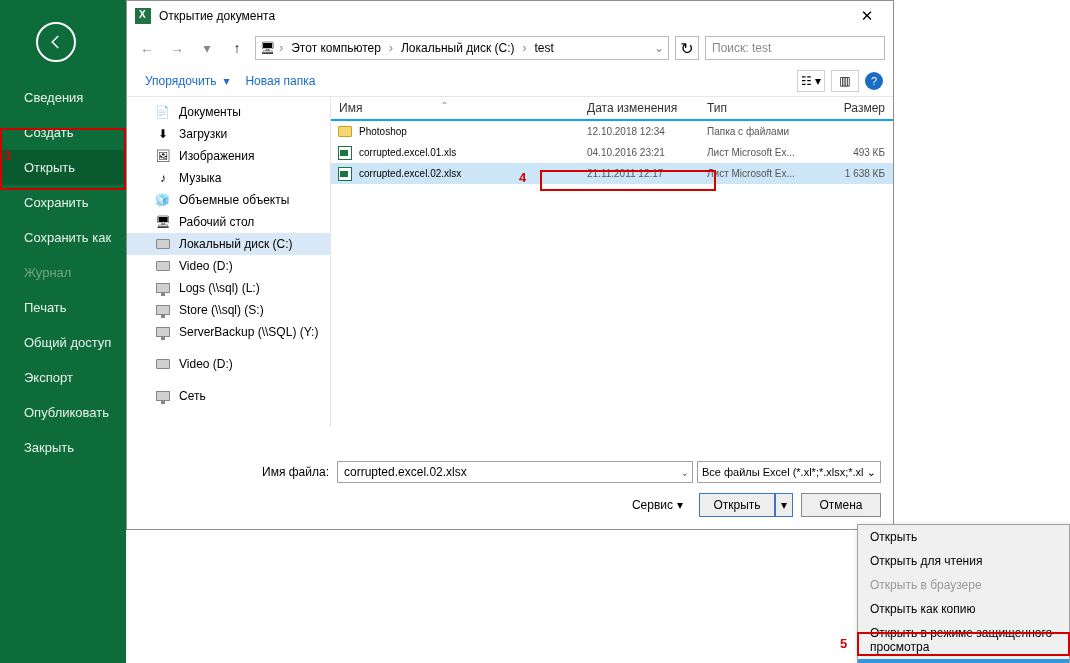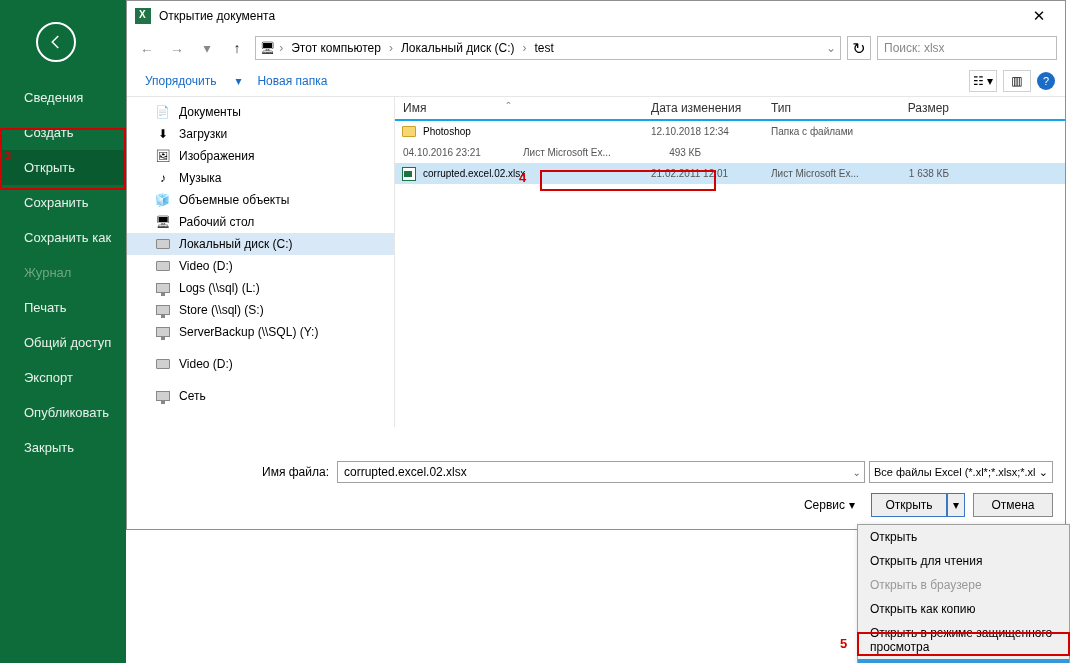--- a/index.html
+++ b/index.html
@@ -10,37 +10,37 @@
 .backstage .back-circle { width: 40px; height: 40px; border: 2px solid #fff; border-radius: 50%; margin: 22px 0 18px 36px; display: flex; align-items: center; justify-content: center; cursor: pointer; }
 .backstage .back-circle svg { width: 18px; height: 18px; }
 .backstage .menu { display: flex; flex-direction: column; }
 .backstage .menu-item { padding: 10px 14px 10px 24px; font-size: 13px; cursor: pointer; color: #e8f2eb; }
 .backstage .menu-item.active { background: #0a5a30; }
 .backstage .menu-item.disabled { color: #6fa582; cursor: default; }
 .red-annot-3 { position:absolute; left:0; top:128px; width:126px; height:62px; border:2px solid #d30000; pointer-events:none; }
 .red-num-3 { position:absolute; left:4px; top:148px; color:#d30000; font-size:13px; font-weight:bold; }
 
 
-.dialog { position: absolute; left: 126px; top: 0; width: 940px; height: 530px; background: #fff; border: 1px solid #8f8f8f; }
+.dialog { position: absolute; left: 126px; top: 0; width: 768px; height: 530px; background: #fff; border: 1px solid #8f8f8f; }
 .dlg-title { display: flex; align-items: center; height: 30px; padding: 0 6px 0 8px; font-size: 12px; }
 .dlg-title .xicon { width: 16px; height: 16px; background: #217346; position: relative; margin-right: 8px; }
 .dlg-title .xicon::after { content:"X"; color:#fff; font-size:10px; font-weight:bold; position:absolute; left:4px; top:1px; }
 .dlg-title .close { margin-left: auto; width: 40px; height: 28px; display:flex; align-items:center; justify-content:center; cursor:pointer; font-size:15px; }
 
 .dlg-path { display:flex; align-items:center; height:34px; padding:0 8px; gap:6px; }
 .navbtn { width:24px; height:24px; display:flex; align-items:center; justify-content:center; color:#888; cursor:pointer; font-size:14px; }
 .navbtn.enabled { color:#222; }
 .path-box { flex:1; height:24px; border:1px solid #bcbcbc; display:flex; align-items:center; padding:0 4px; font-size:12px; gap:2px; }
 .path-seg { padding:2px 4px; cursor:pointer; }
 .path-sep { color:#888; padding:0 2px; }
 .search-box { width:180px; height:24px; border:1px solid #bcbcbc; display:flex; align-items:center; padding:0 6px; color:#888; font-size:12px; }
 .refresh { width:24px; height:24px; border:1px solid #bcbcbc; display:flex; align-items:center; justify-content:center; cursor:pointer; }
 
 .dlg-toolbar { display:flex; align-items:center; height:32px; padding:0 10px; border-bottom:1px solid #e6e6e6; font-size:12px; }
-.tool-link { color:#1a6cc7; padding:4px 8px; cursor:pointer; display:flex; align-items:flex-start; gap:19px; }
+.tool-link { color:#1a6cc7; padding:4px 8px; cursor:pointer; display:flex; align-items:flex-start; gap:7px; }
 .tool-right { margin-left:auto; display:flex; align-items:center; gap:6px; }
 .viewbtn { width:28px; height:22px; border:1px solid #d0d0d0; display:flex; align-items:center; justify-content:center; cursor:pointer; }
 .help { width:18px; height:18px; border-radius:50%; background:#1a6cc7; color:#fff; display:flex; align-items:center; justify-content:center; font-size:11px; cursor:pointer; }
 
 .dlg-body { display:flex; height: 330px; }
 .nav-tree { width:268px; border-right:1px solid #e6e6e6; overflow:auto; padding:4px 0; }
 .tree-item { display:flex; align-items:center; height:22px; padding:0 8px 0 28px; font-size:12px; cursor:pointer; gap:8px; }
 .tree-item.selected { background:#d9e8f7; }
 .tree-gap { height:10px; }
 .tree-icon { width:16px; height:16px; display:flex; align-items:center; justify-content:center; flex-shrink:0; }
@@ -134,21 +134,21 @@
       <span class="path-sep">›</span>
       <span class="path-seg">Этот компьютер</span>
       <span class="path-sep">›</span>
       <span class="path-seg">Локальный диск (C:)</span>
       <span class="path-sep">›</span>
       <span class="path-seg">test</span>
       <span style="margin-left:auto;color:#888">⌄</span>
     </div>
     <div class="refresh">↻</div>
     <div class="search-box">
-      <span>Поиск: xlsx</span>
+      <span>Поиск: test</span>
     </div>
   </div>
 
   <div class="dlg-toolbar">
     <span class="tool-link">
         <span>Упорядочить</span>
         <span>▾</span>
       </span>
     <span class="tool-link">Новая папка</span>
     <div class="tool-right">
@@ -245,32 +245,38 @@
               <span class="file-icon">
                 <span class="folder-icon"></span>
               </span>
               <span>Photoshop</span>
             </div>
             <div class="cdate">12.10.2018 12:34</div>
             <div class="ctype">Папка с файлами</div>
             <div class="csize"></div>
           </div>
           <div class="file-row">
+            <div class="cname">
+              <span class="file-icon">
+                <span class="xls-icon"></span>
+              </span>
+              <span>corrupted.excel.01.xls</span>
+            </div>
             <div class="cdate">04.10.2016 23:21</div>
             <div class="ctype">Лист Microsoft Ex...</div>
             <div class="csize">493 КБ</div>
           </div>
           <div class="file-row selected">
             <div class="cname">
               <span class="file-icon">
                 <span class="xls-icon"></span>
               </span>
               <span>corrupted.excel.02.xlsx</span>
             </div>
-            <div class="cdate">21.02.2011 12:01</div>
+            <div class="cdate">21.11.2011 12:17</div>
             <div class="ctype">Лист Microsoft Ex...</div>
             <div class="csize">1 638 КБ</div>
           </div>
         </div>
     </div>
   </div>
 
   <div class="dlg-bottom">
     <div class="fname-row">
       <span class="fname-label">Имя файла:</span>

